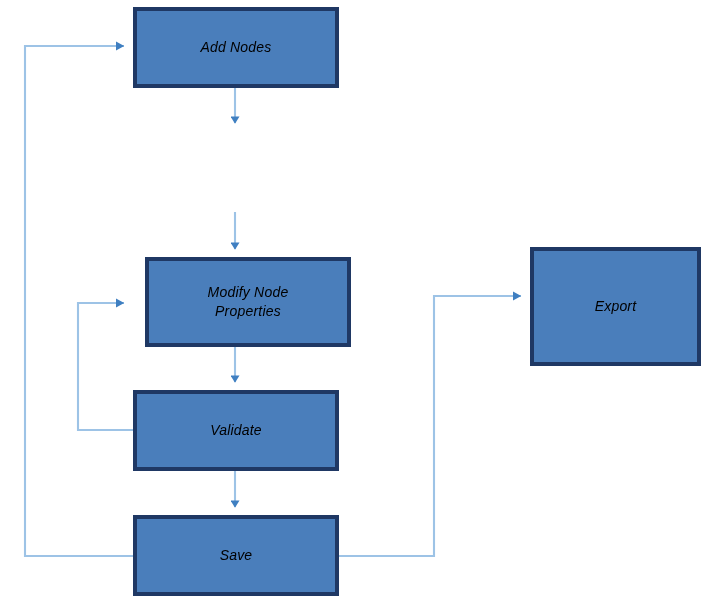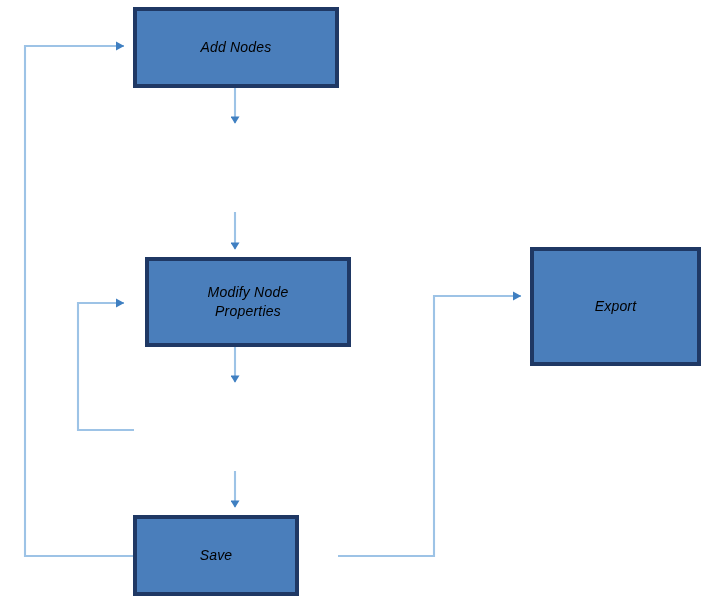--- a/index.html
+++ b/index.html
@@ -85,22 +85,25 @@
   <div class="node" style="left:134px; top:8px; width:204px; height:79px;">
     <span class="label">Add Nodes</span>
   </div>
 
 
   <div class="node" style="left:134px; top:258px; width:204px; height:88px;margin-left:12px;">
     <span class="label">Modify Node
 Properties</span>
   </div>
 
+  <div class="node" style="left:134px; top:391px; width:204px; height:79px;">
+    <span class="label">Validate</span>
+  </div>
 
-  <div class="node" style="left:134px; top:516px; width:164px; height:79px;">
+  <div class="node" style="left:134px; top:516px; width:204px; height:79px;">
     <span class="label">Save</span>
   </div>
 
   <div class="node" style="left:531px; top:248px; width:169px; height:117px;">
     <span class="label">Export</span>
   </div>
 
 </div>
 
 </body></html>

